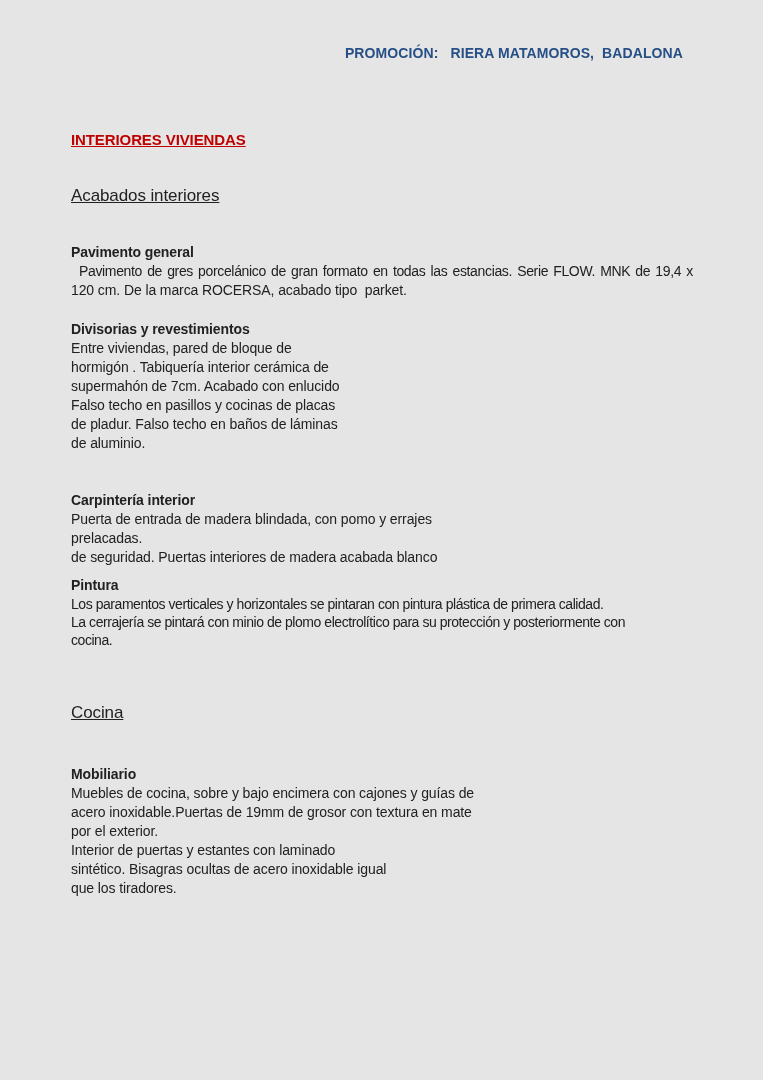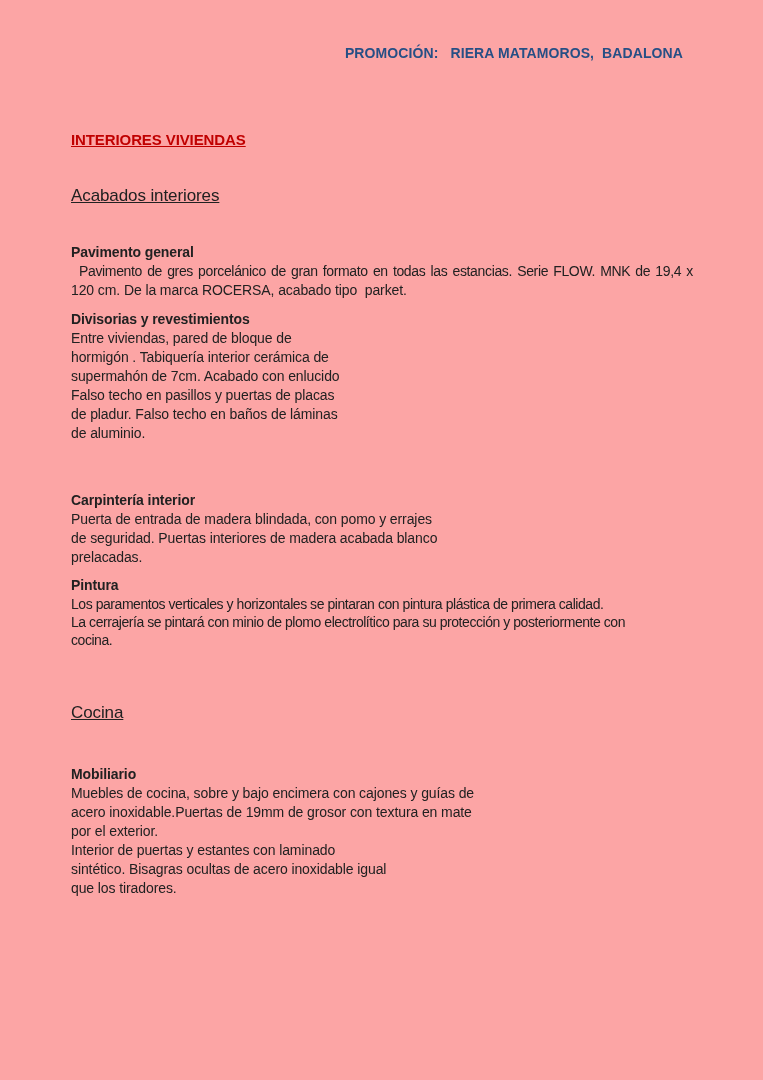--- a/index.html
+++ b/index.html
@@ -4,21 +4,21 @@
 <style>
   html, body {
     margin: 0;
     padding: 0;
     background: #ffffff;
   }
   .page {
     position: relative;
     width: 763px;
     height: 1080px;
-    background: #fca5a5;
+    background: #e5e5e5;
     font-family: "Liberation Sans", "DejaVu Sans", sans-serif;
     font-size: 14px;
     color: #212121;
     letter-spacing: -0.1px;
     overflow: hidden;
   }
   .doc-header {
     position: absolute;
     top: 45px;
     right: 80px;
@@ -82,35 +82,35 @@
   <div class="sec" style="top:186px">
     <div class="sub-heading">Acabados interiores</div>
   </div>
 
   <div class="sec" style="top:243px">
     <div class="heading">Pavimento general</div>
     <div class="ln just">Pavimento de gres porcelánico de gran formato en todas las estancias. Serie FLOW. MNK de 19,4 x</div>
     <div class="ln">120 cm. De la marca ROCERSA, acabado tipo  parket.</div>
   </div>
 
-  <div class="sec" style="top:310px">
+  <div class="sec" style="top:320px">
     <div class="heading">Divisorias y revestimientos</div>
     <div class="ln">Entre viviendas, pared de bloque de</div>
     <div class="ln">hormigón . Tabiquería interior cerámica de</div>
     <div class="ln">supermahón de 7cm. Acabado con enlucido</div>
-    <div class="ln">Falso techo en pasillos y puertas de placas</div>
+    <div class="ln">Falso techo en pasillos y cocinas de placas</div>
     <div class="ln">de pladur. Falso techo en baños de láminas</div>
     <div class="ln">de aluminio.</div>
   </div>
 
   <div class="sec" style="top:491px">
     <div class="heading">Carpintería interior</div>
     <div class="ln">Puerta de entrada de madera blindada, con pomo y errajes</div>
+    <div class="ln">prelacadas.</div>
     <div class="ln">de seguridad. Puertas interiores de madera acabada blanco</div>
-    <div class="ln">prelacadas.</div>
   </div>
 
   <div class="sec sec-pintura" style="top:576px">
     <div class="heading">Pintura</div>
     <div class="ln">Los paramentos verticales y horizontales se pintaran con pintura plástica de primera calidad.</div>
     <div class="ln">La cerrajería se pintará con minio de plomo electrolítico para su protección y posteriormente con</div>
     <div class="ln">cocina.</div>
   </div>
 
   <div class="sec" style="top:703px">

